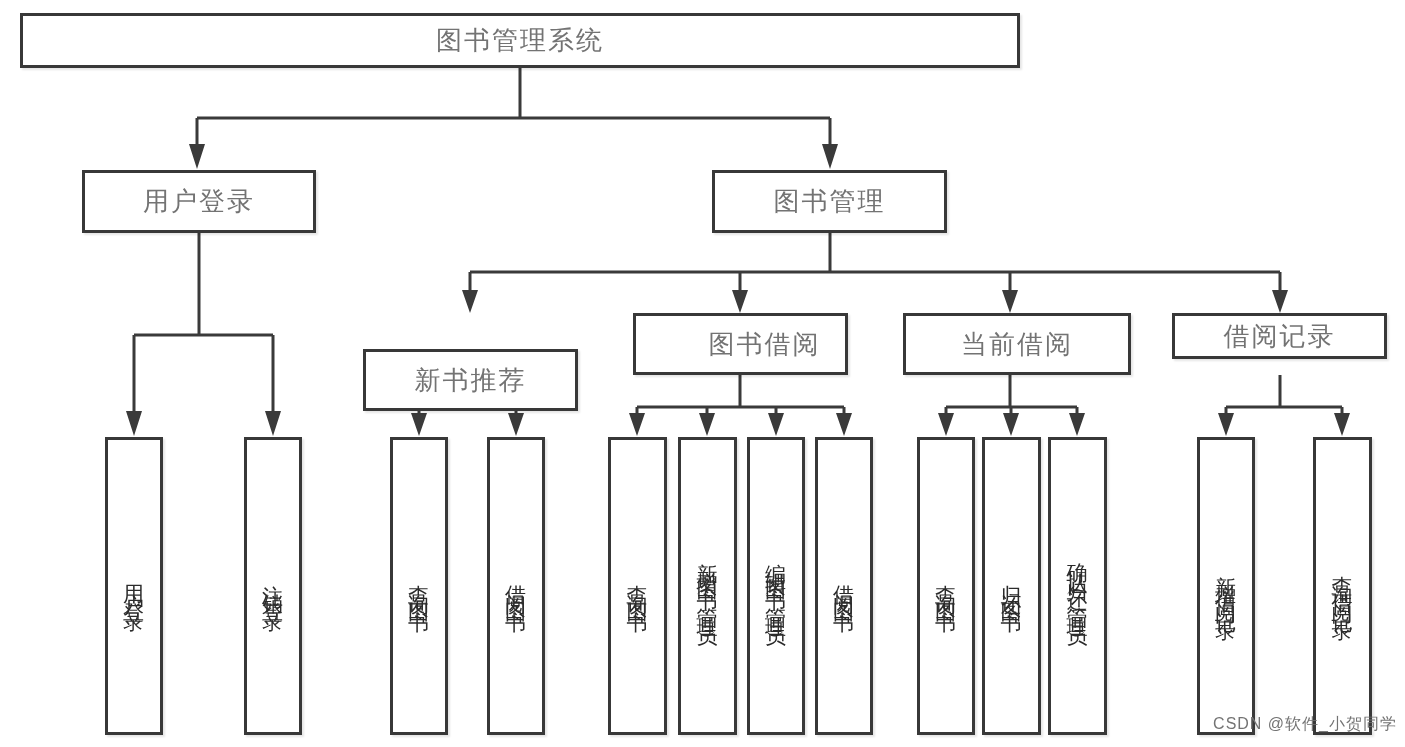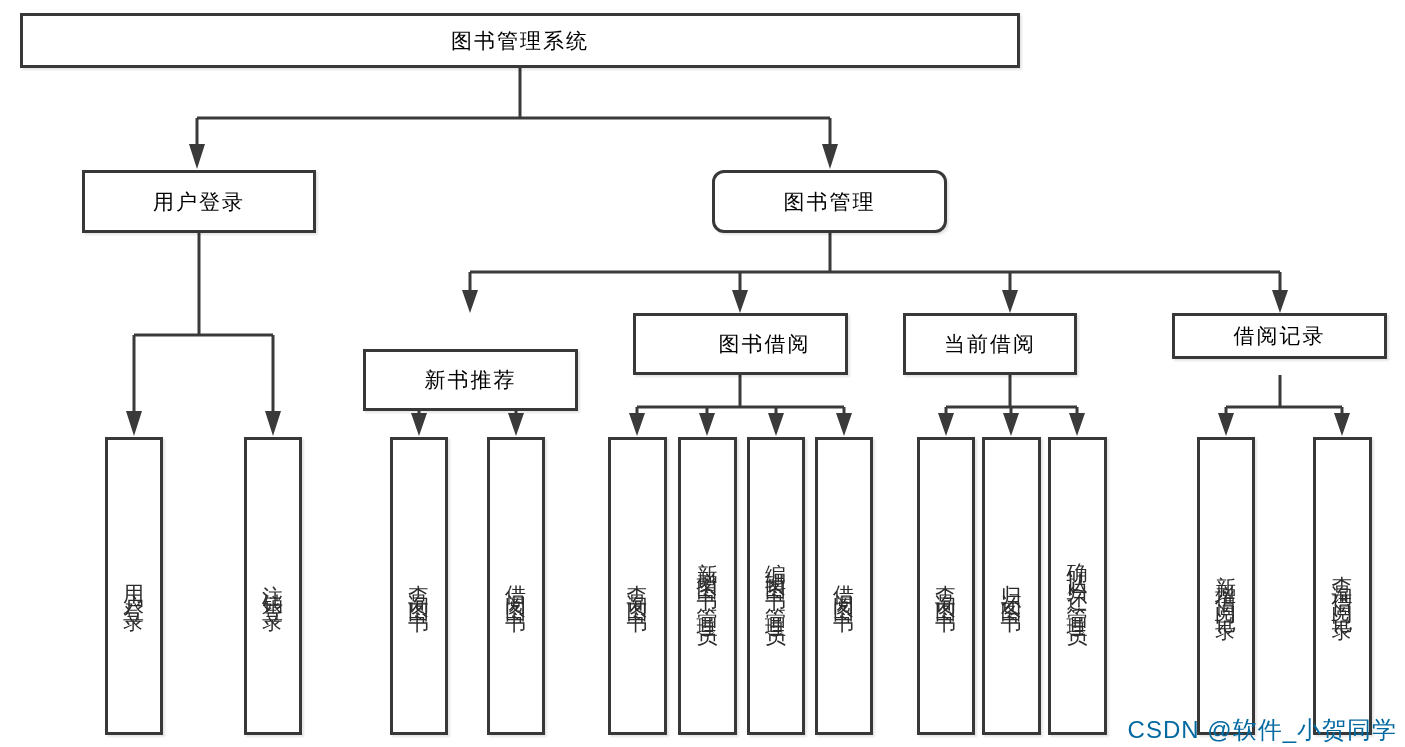--- a/index.html
+++ b/index.html
@@ -26,41 +26,41 @@
     position: absolute;
     box-sizing: border-box;
     border: 3px solid #383838;
     background: #ffffff;
     display: flex;
     align-items: center;
     justify-content: center;
     box-shadow: 2px 2px 2px rgba(0,0,0,0.10);
   }
   .node .hlabel {
-    font-size: 21px;
-    color: #000000;
+    font-size: 26px;
+    color: #737373;
     letter-spacing: 2px;
     white-space: nowrap;
   }
   .node .vlabel {
     writing-mode: vertical-rl;
     text-orientation: mixed;
     font-size: 21px;
     line-height: 1;
     letter-spacing: 9px;
     color: #2b2b2b;
     white-space: nowrap;
   }
   .watermark {
     position: absolute;
     top: 714px;
     right: 8px;
-    font-size: 24px;
+    font-size: 16px;
     letter-spacing: 1px;
-    color: #0369a1;
+    color: #737373;
     white-space: nowrap;
   }
 </style>
 </head>
 <body>
 
 <div class="canvas">
 
   <svg class="connectors" width="1405" height="747" viewBox="0 0 1405 747" aria-hidden="true">
     <path d="M520,68 V118 M197,118 H830 M197,118 V146 M830,118 V146
@@ -91,31 +91,31 @@
              M1334,413 L1350,413 L1342,436 Z"></path>
   </svg>
 
   <div class="node" style="left:20px; top:13px; width:1000px; height:55px;">
     <span class="hlabel">图书管理系统</span>
   </div>
 
   <div class="node" style="left:82px; top:170px; width:234px; height:63px;">
     <span class="hlabel">用户登录</span>
   </div>
-  <div class="node" style="left:712px; top:170px; width:235px; height:63px;border-radius:12px;">
+  <div class="node" style="left:712px; top:170px; width:235px; height:63px;">
     <span class="hlabel">图书管理</span>
   </div>
 
   <div class="node" style="left:363px; top:313px; width:215px; height:62px;margin-top:36px;">
     <span class="hlabel">新书推荐</span>
   </div>
   <div class="node" style="left:633px; top:313px; width:215px; height:62px;padding-left:48px;">
     <span class="hlabel">图书借阅</span>
   </div>
-  <div class="node" style="left:903px; top:313px; width:174px; height:62px;">
+  <div class="node" style="left:903px; top:313px; width:228px; height:62px;">
     <span class="hlabel">当前借阅</span>
   </div>
   <div class="node" style="left:1172px; top:313px; width:215px; height:46px;">
     <span class="hlabel">借阅记录</span>
   </div>
 
   <div class="node" style="left:105px; top:437px; width:58px; height:298px;">
     <span class="vlabel">用户登录</span>
   </div>
   <div class="node" style="left:244px; top:437px; width:58px; height:298px;">

